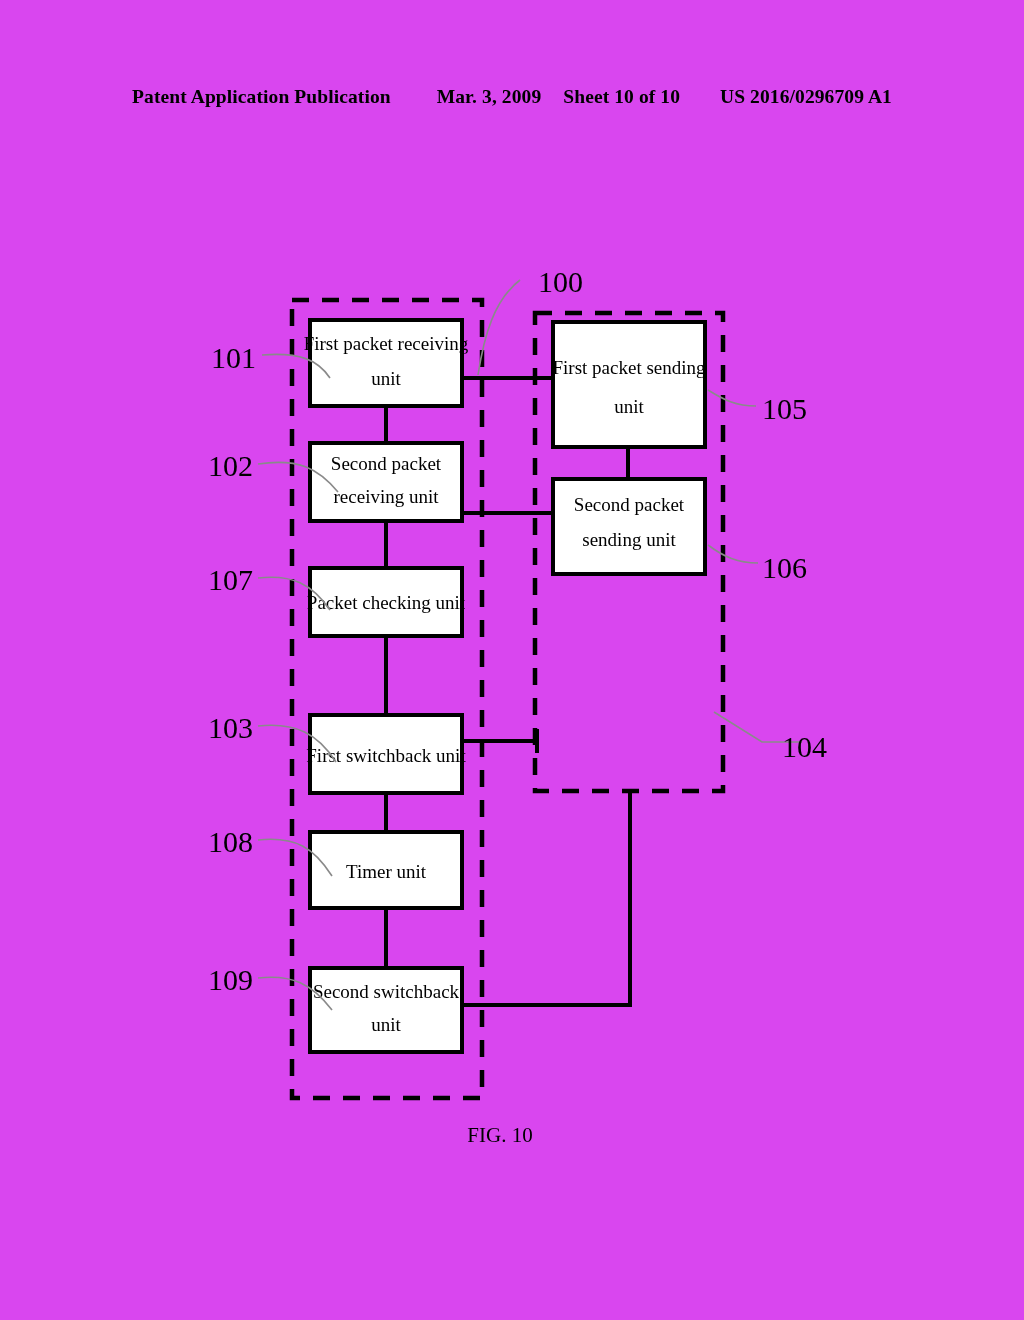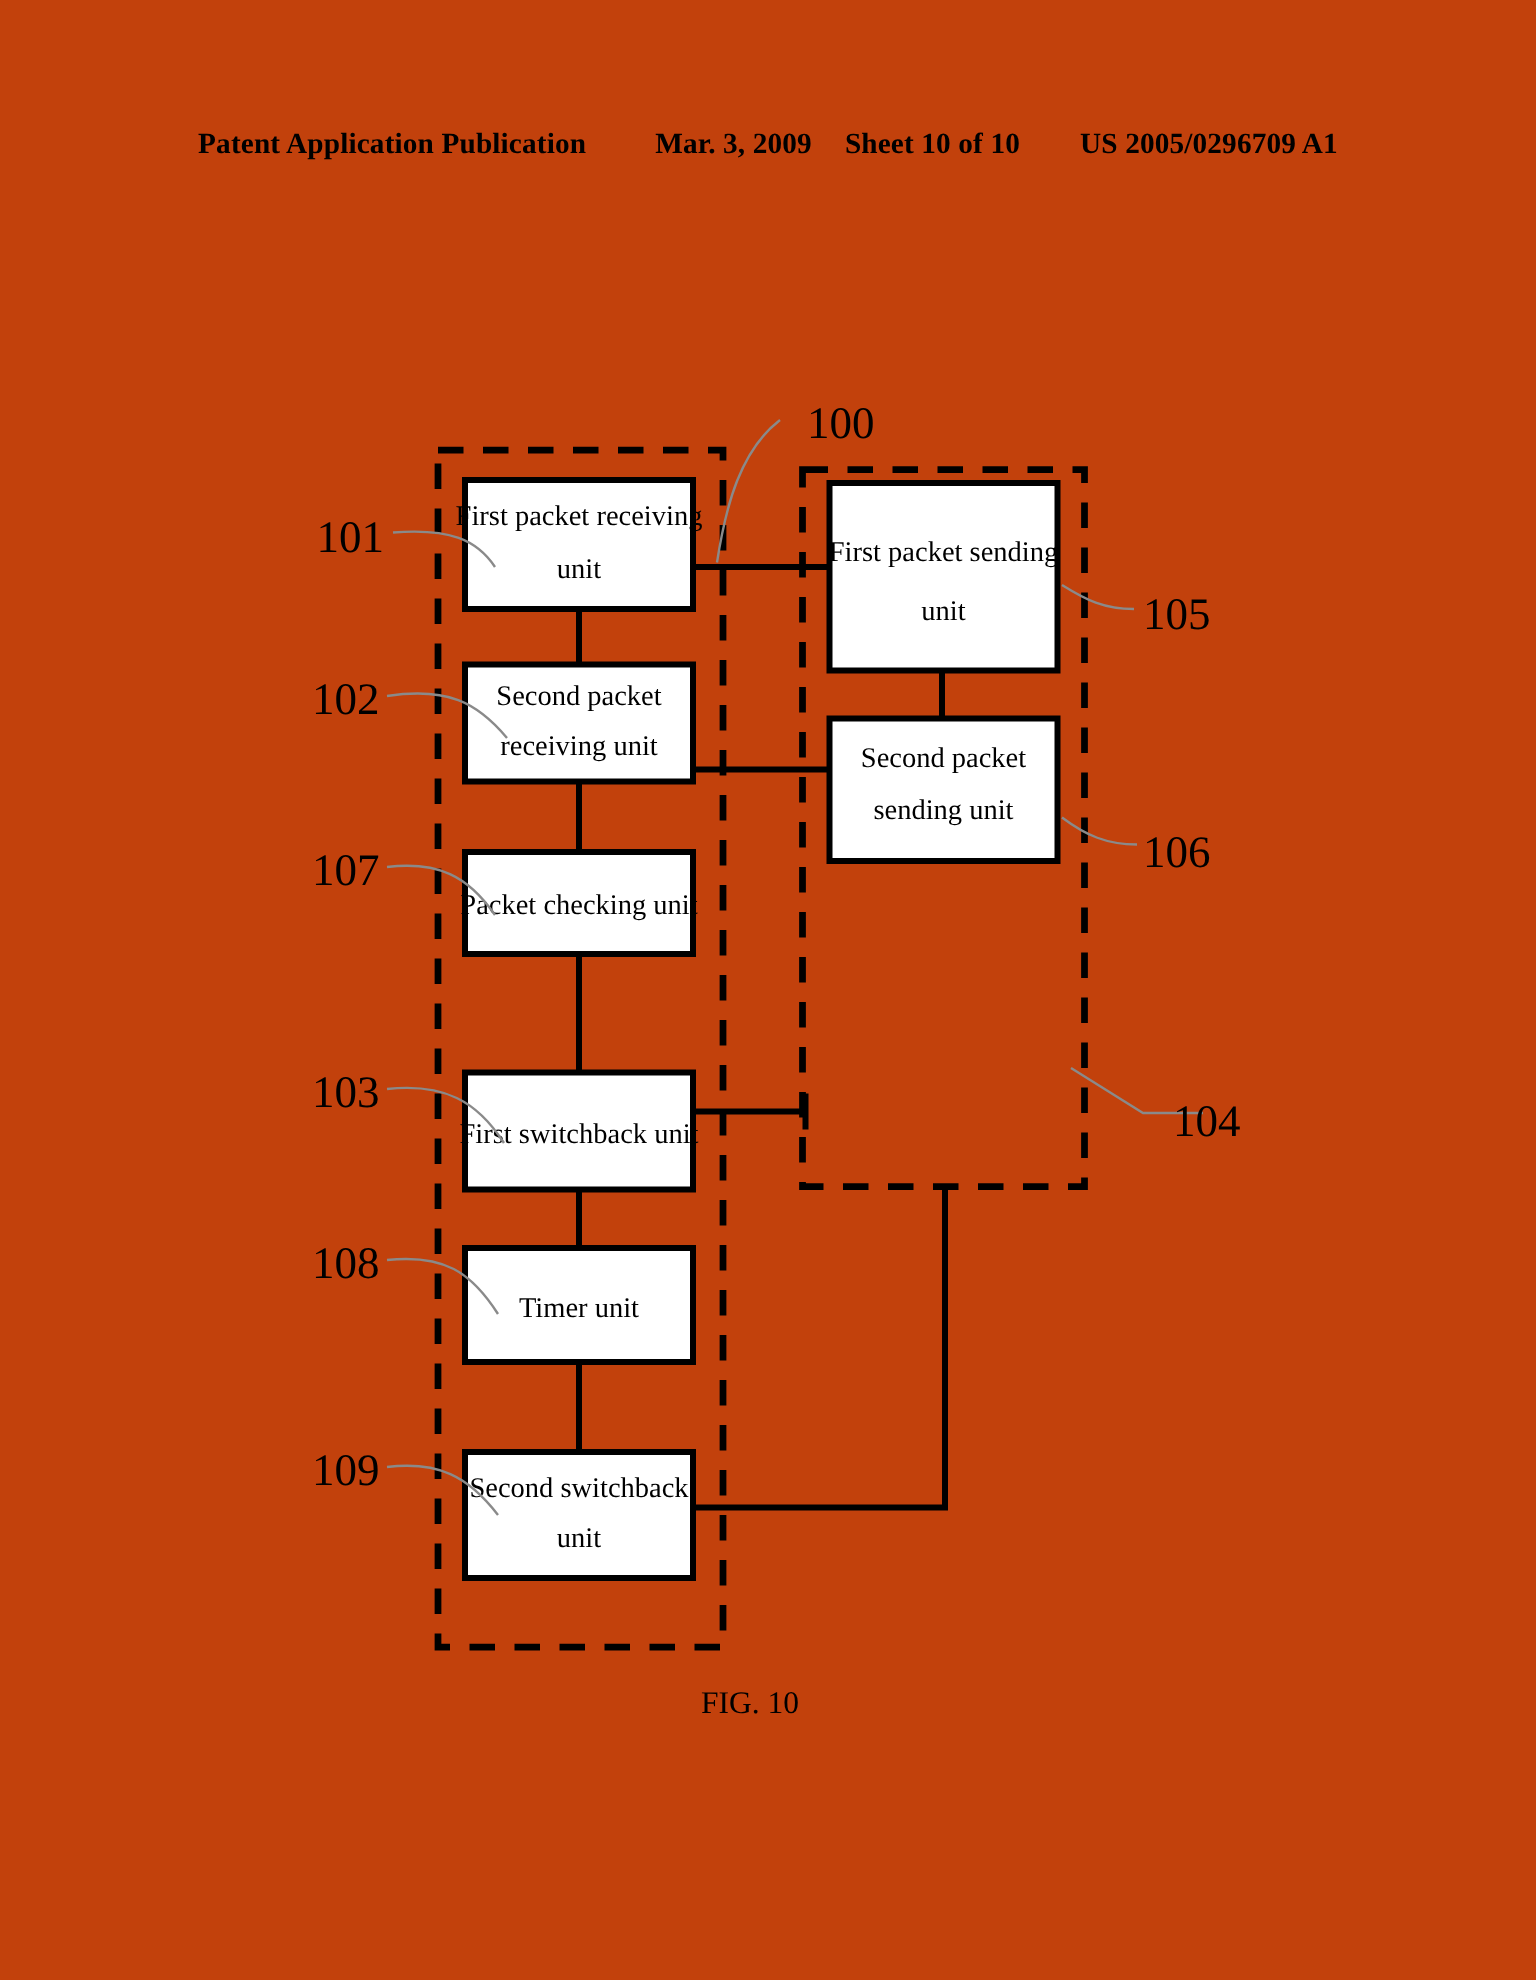--- a/index.html
+++ b/index.html
@@ -12,21 +12,21 @@
     height: 1320px;
     font-family: "Liberation Serif", serif;
     color: #000000;
     position: relative;
     overflow: hidden;
   }
   #page {
     position: relative;
     width: 1024px;
     height: 1320px;
-    background: #c2410c;
+    background: #d946ef;
     text-decoration: underline;
   }
   
   #pub-header {
     position: absolute;
     left: 0;
     top: 86px;
     width: 1024px;
     height: 30px;
     display: flex;
@@ -103,21 +103,21 @@
 
 <div id="page">
 
   <div id="pub-header">
     <span class="seg">Patent Application Publication</span>
     <span class="gap-lg"></span>
     <span class="seg">Mar. 3, 2009</span>
     <span class="gap-md"></span>
     <span class="seg">Sheet 10 of 10</span>
     <span class="gap-xl"></span>
-    <span class="seg">US 2005/0296709 A1</span>
+    <span class="seg">US 2016/0296709 A1</span>
   </div>
 
   <div id="figure-area">
     <svg id="diagram" viewBox="0 0 1024 1320" xmlns="http://www.w3.org/2000/svg">
 
       <rect class="group-box" x="292" y="300" width="190" height="798"></rect>
       <rect class="group-box" x="535" y="313" width="188" height="478"></rect>
 
       <line class="conn" x1="386" y1="406" x2="386" y2="443"></line>
       <line class="conn" x1="386" y1="521" x2="386" y2="568"></line>

